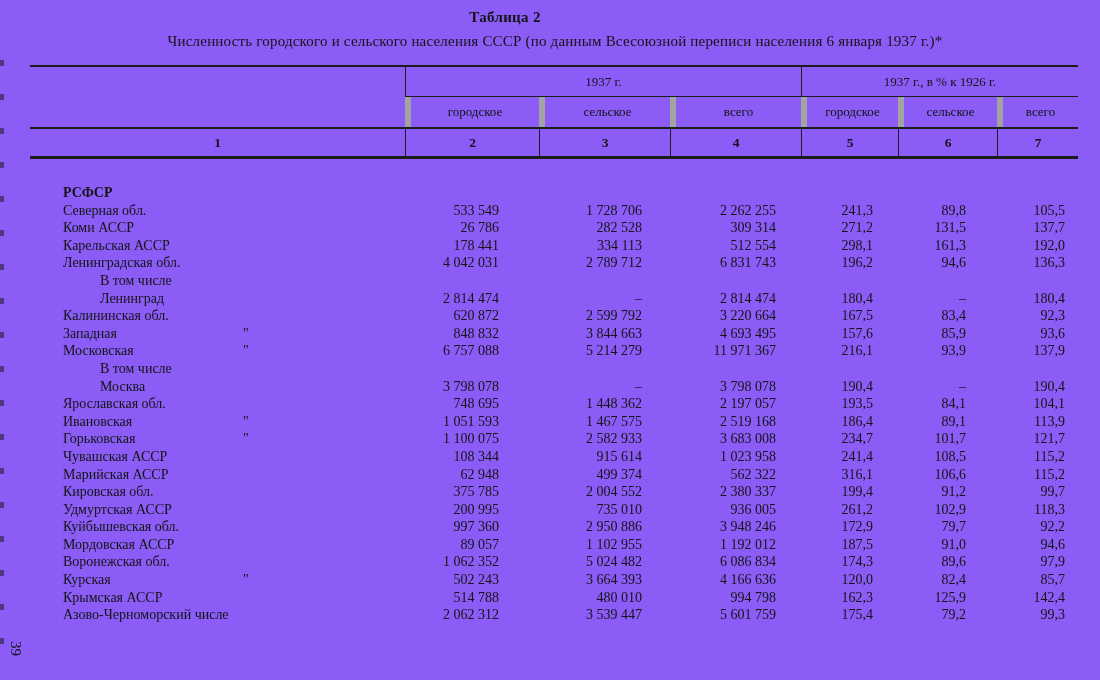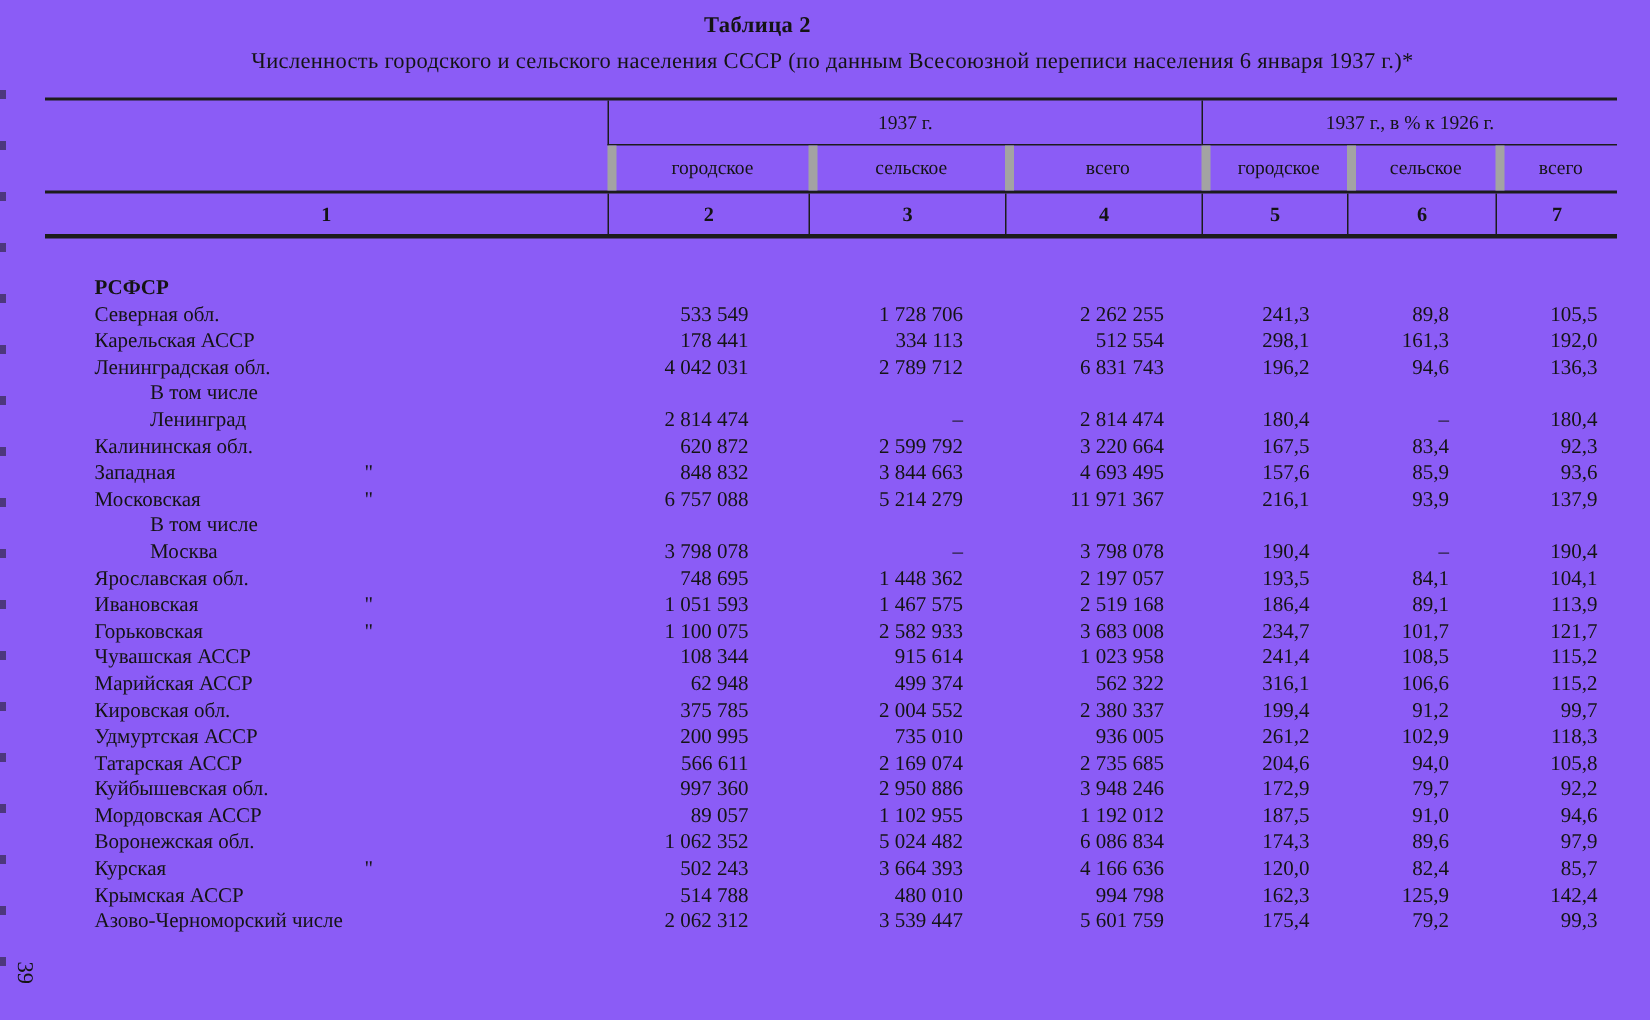--- a/index.html
+++ b/index.html
@@ -106,20 +106,29 @@
         <div class="trow">
           <div class="tcell name">Северная обл.</div>
           <div class="tcell num c2">533 549</div>
           <div class="tcell num c3">1 728 706</div>
           <div class="tcell num c4">2 262 255</div>
           <div class="tcell num c5">241,3</div>
           <div class="tcell num c6">89,8</div>
           <div class="tcell num c7">105,5</div>
         </div>
         <div class="trow">
+          <div class="tcell name">Коми АССР</div>
+          <div class="tcell num c2">26 786</div>
+          <div class="tcell num c3">282 528</div>
+          <div class="tcell num c4">309 314</div>
+          <div class="tcell num c5">271,2</div>
+          <div class="tcell num c6">131,5</div>
+          <div class="tcell num c7">137,7</div>
+        </div>
+        <div class="trow">
           <div class="tcell name">Карельская АССР</div>
           <div class="tcell num c2">178 441</div>
           <div class="tcell num c3">334 113</div>
           <div class="tcell num c4">512 554</div>
           <div class="tcell num c5">298,1</div>
           <div class="tcell num c6">161,3</div>
           <div class="tcell num c7">192,0</div>
         </div>
         <div class="trow">
           <div class="tcell name">Ленинградская обл.</div>
@@ -250,29 +259,20 @@
         <div class="trow">
           <div class="tcell name">Удмуртская АССР</div>
           <div class="tcell num c2">200 995</div>
           <div class="tcell num c3">735 010</div>
           <div class="tcell num c4">936 005</div>
           <div class="tcell num c5">261,2</div>
           <div class="tcell num c6">102,9</div>
           <div class="tcell num c7">118,3</div>
         </div>
         <div class="trow">
-          <div class="tcell name">Татарская АССР</div>
-          <div class="tcell num c2">566 611</div>
-          <div class="tcell num c3">2 169 074</div>
-          <div class="tcell num c4">2 735 685</div>
-          <div class="tcell num c5">204,6</div>
-          <div class="tcell num c6">94,0</div>
-          <div class="tcell num c7">105,8</div>
-        </div>
-        <div class="trow">
           <div class="tcell name">Куйбышевская обл.</div>
           <div class="tcell num c2">997 360</div>
           <div class="tcell num c3">2 950 886</div>
           <div class="tcell num c4">3 948 246</div>
           <div class="tcell num c5">172,9</div>
           <div class="tcell num c6">79,7</div>
           <div class="tcell num c7">92,2</div>
         </div>
         <div class="trow">
           <div class="tcell name">Мордовская АССР</div>

